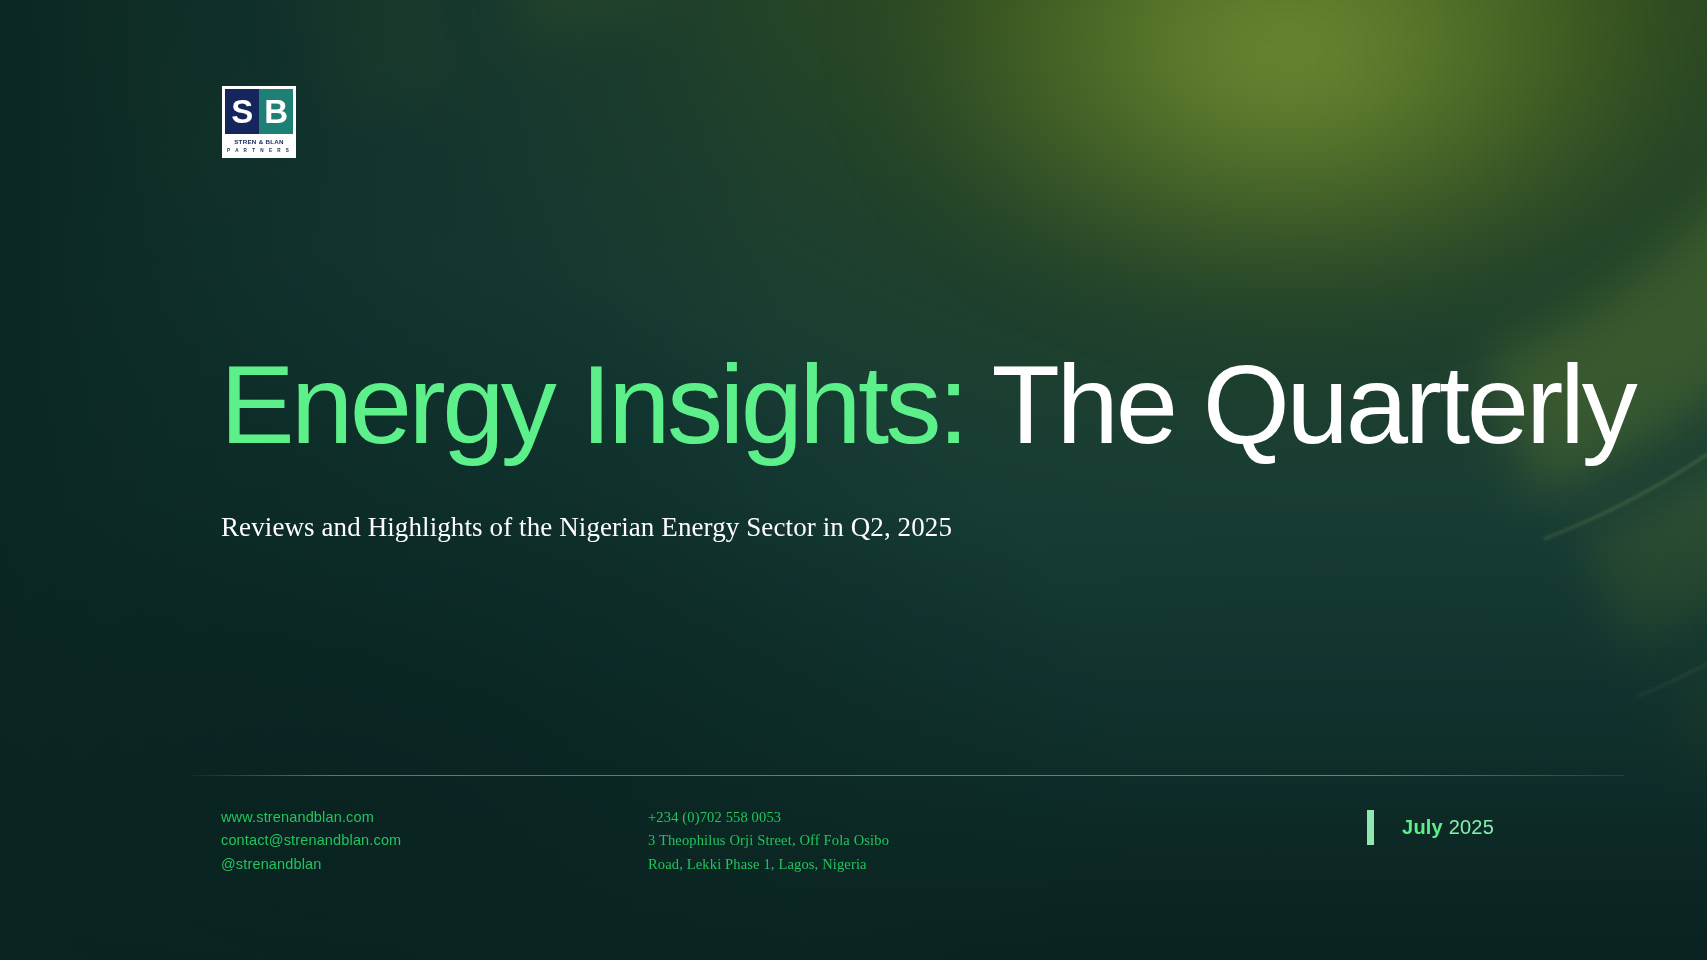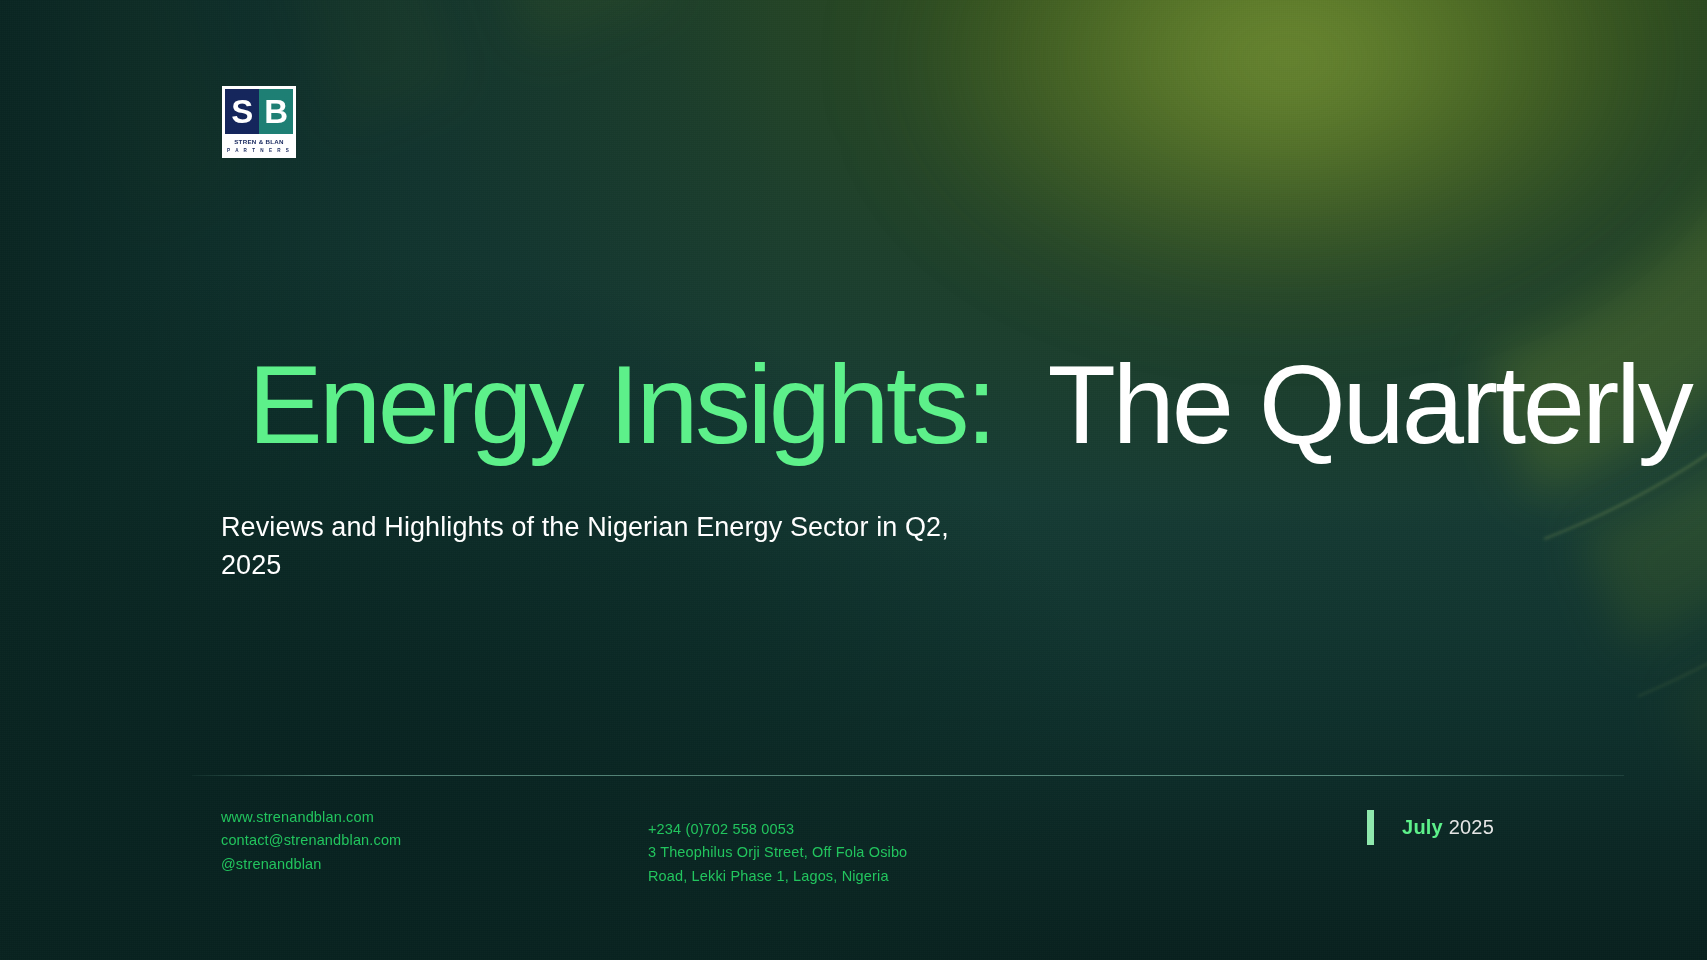--- a/index.html
+++ b/index.html
@@ -203,39 +203,38 @@
     position:absolute;
     left:220px; top:348px;
     z-index:6;
     white-space:nowrap;
   }
   .title {
     font-family:"Liberation Sans", sans-serif;
     font-size:112px;
     line-height:1.02;
     letter-spacing:-3.6px;
-    margin-left:28px;
   }
   .title-a {
     color:#5df08a;
     font-weight:400;
   }
   .title-b {
     color:#ffffff;
     font-weight:300;
     letter-spacing:-3.2px;
     text-align:right;
   }
 
   .subtitle {
     position:absolute;
     left:221px; top:508px;
     z-index:6;
     color:#ffffff;
-    font-family:Liberation Sans, sans-serif;
+    font-family:Liberation Serif, serif;
     font-size:27px;
     font-weight:400;
     line-height:1.42;
     letter-spacing:.1px;
     max-width:780px;
   }
 
   
   .divider {
     position:absolute;
@@ -248,40 +247,40 @@
   .f-col {
     position:absolute;
     color:#22c55e;
     font-family:"Liberation Sans", sans-serif;
     font-size:14.5px;
     line-height:1.62;
     letter-spacing:.15px;
     white-space:pre-line;
   }
   .f-contact { left:221px; top:0; }
-  .f-address { left:648px; top:12px; }
+  .f-address { left:648px; top:0;font-family:Liberation Serif, serif; }
 
   .date-badge {
     position:absolute;
     right:213px; top:4px;
     display:flex; align-items:center; gap:28px;
   }
   .date-bar {
     width:7px; height:35px;
     background:#8fe8ad;
     flex:0 0 auto;
   }
   .date-text {
     font-family:"Liberation Sans", sans-serif;
     font-size:20px;
     letter-spacing:.2px;
     white-space:nowrap;
   }
   .date-month { color:#5df08a; font-weight:700;text-align:center; }
-  .date-year  { color:#e5e5e5; font-weight:400; }
+  .date-year  { color:#86efac; font-weight:400; }
 </style>
 </head>
 <body>
 
 <div id="slide">
 
   <div class="bg-base"></div>
   <div class="arcs">
     <div class="arc arc5"></div>
     <div class="arc arc4"></div>

